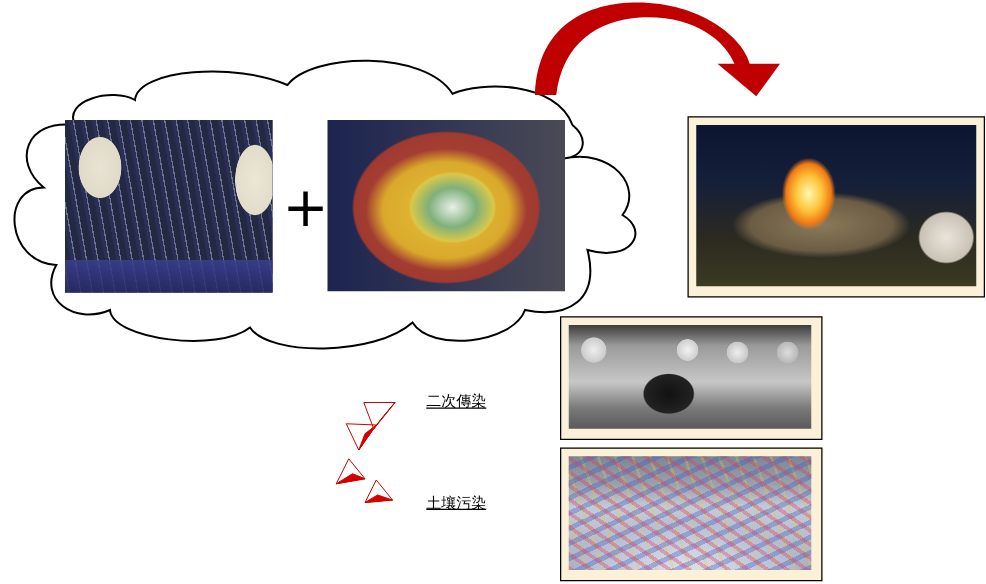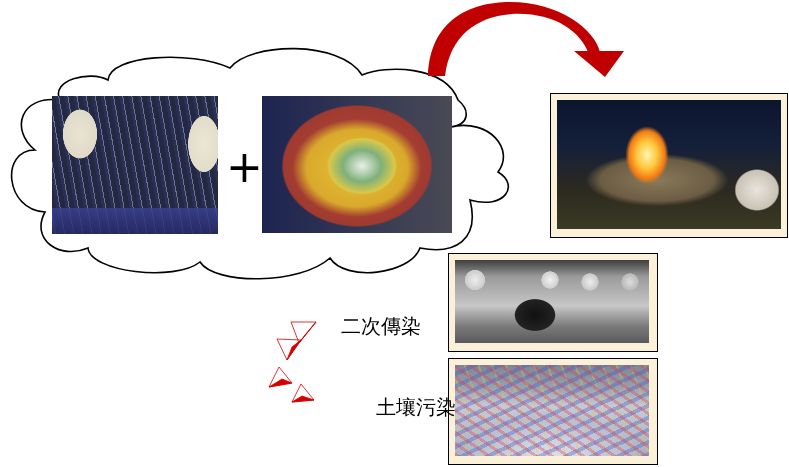--- a/index.html
+++ b/index.html
@@ -56,23 +56,23 @@
   .frame-garbage { left:448px; top:358px; width:210px; height:107px; }
   .frame-garbage .pic { left:6px; top:6px; right:8px; bottom:8px;
     background:
       repeating-linear-gradient(35deg, rgba(220,60,90,.35) 0 3px, transparent 3px 9px),
       repeating-linear-gradient(-25deg, rgba(60,90,200,.35) 0 4px, transparent 4px 11px),
       repeating-linear-gradient(70deg, rgba(230,200,60,.3) 0 2px, transparent 2px 13px),
       radial-gradient(ellipse 130px 70px at 95px 95px, #dfe3ec 0%, #b8bfd3 60%, transparent 72%),
       linear-gradient(180deg, #7c8694 0%, #9aa2ae 25%, #c5cbd6 45%, #a9b0c0 100%);
   }
 
-  .label { font-family:"DejaVu Serif", serif; font-size:20px; color:#000; letter-spacing:0px; }
+  .label { font-family:"DejaVu Serif", serif; font-size:12px; color:#000; letter-spacing:0px;text-decoration:underline; }
   .label-secondary-infection { left:341px; top:313px; }
-  .label-soil-pollution { left:341px; top:394px;margin-left:35px; }
+  .label-soil-pollution { left:341px; top:394px; }
 </style>
 </head>
 <body>
 
 <svg class="layer" width="789" height="467" viewBox="0 0 789 467">
 
   <path d="M 60 100
        C 50 80, 90 70, 108 80
        C 110 55, 190 50, 230 68
        C 250 42, 340 40, 362 75

